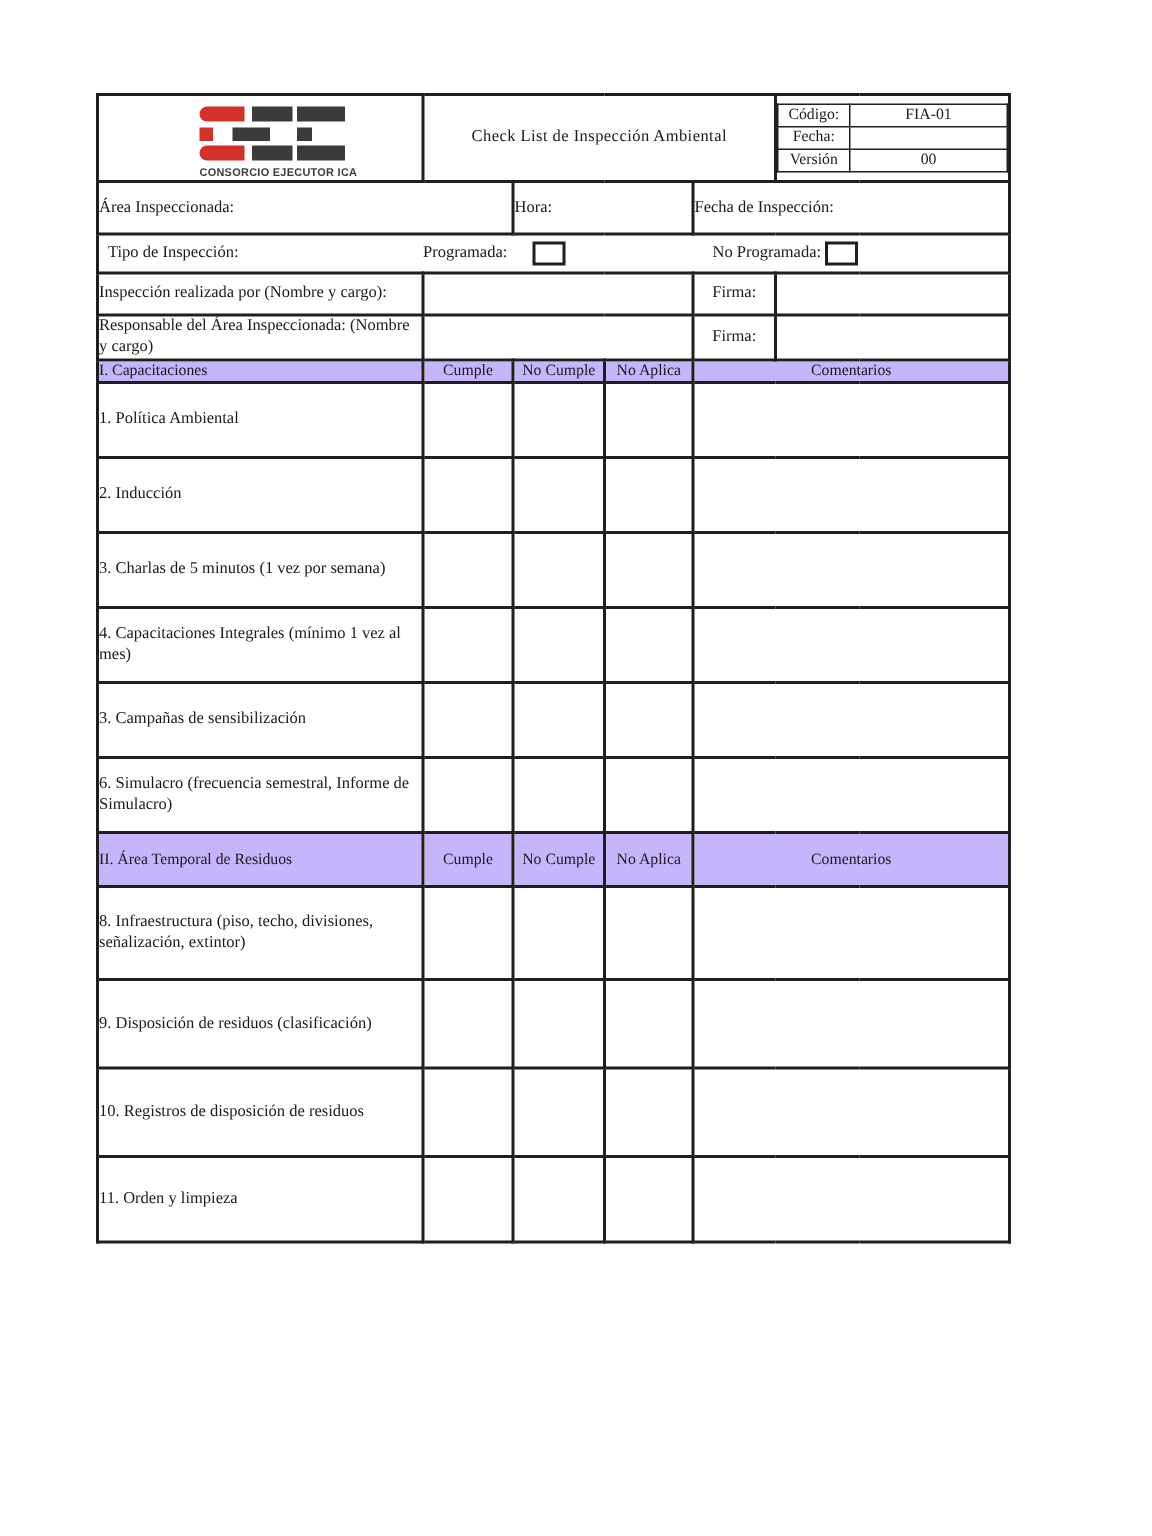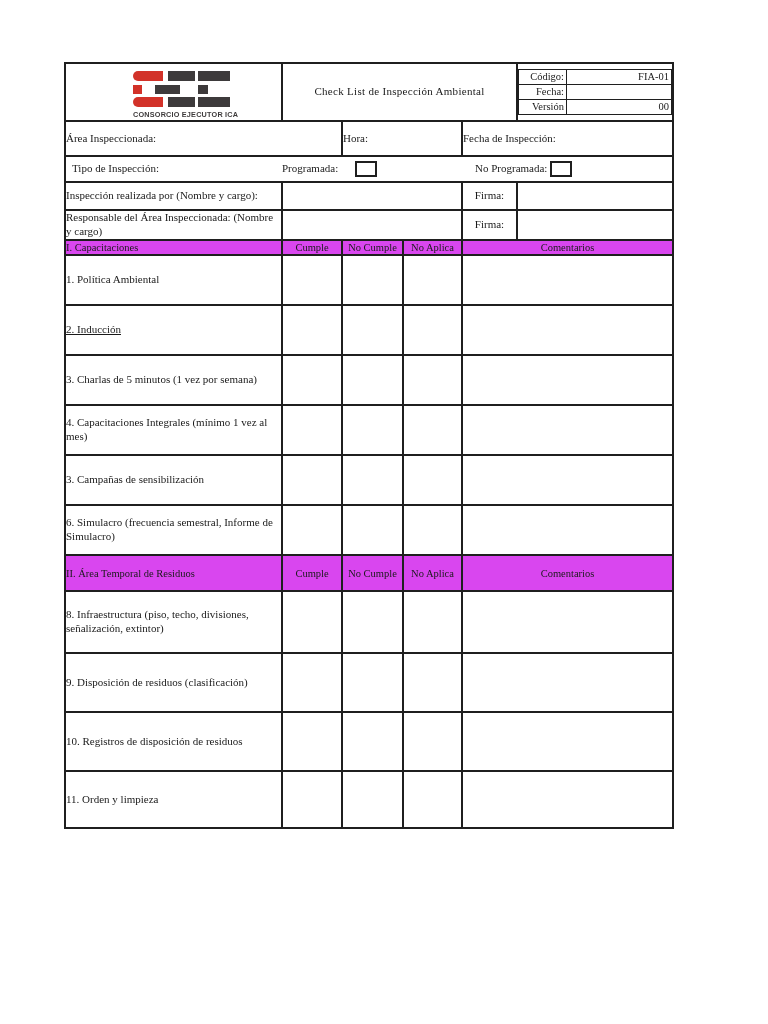--- a/index.html
+++ b/index.html
@@ -36,40 +36,40 @@
   .sq2{width:10px;height:9px;margin-left:18px;margin-top:1px;}
   .logo-text{
     margin-top:3px;font-family:"Liberation Sans","DejaVu Sans",sans-serif;
     font-size:7.5px;font-weight:bold;color:#3d3a3b;letter-spacing:0.2px;
     white-space:nowrap;transform:scaleX(0.97);transform-origin:left;
   }
   td.title-cell{text-align:center;font-size:13.5px;letter-spacing:0.3px;}
   td.meta-cell{vertical-align:top;padding:4px 2px 10px 6px;}
   table.meta{width:100%;border-collapse:collapse;table-layout:fixed;}
   table.meta td{
-    border:1.5px solid #1f1f1f;font-size:10.5px;text-align:right;
+    border:1.5px solid #1f1f1f;font-size:10.5px;text-align:center;
     height:14px;padding:0 2px;line-height:1.1;margin-top:13px;
   }
 
   
   td.tipo-cell{position:relative;}
   .tipo-label{position:absolute;left:6px;top:50%;transform:translateY(-50%);}
   .prog-label{position:absolute;left:216px;top:50%;transform:translateY(-50%);}
   .noprog-label{position:absolute;left:409px;top:50%;transform:translateY(-50%);}
   .chk{
     position:absolute;top:50%;transform:translateY(-50%);
     width:18px;height:12px;border:2px solid #1f1f1f;background:#fff;
   }
   .chk1{left:289px;}
   .chk2{left:484px;}
 
   td.firma-cell{text-align:center;}
 
   
-  tr.sec-row td{background:#d946ef;font-size:10.5px;}
+  tr.sec-row td{background:#c4b5fd;font-size:10.5px;}
   td.sec-title{padding:1px 4px;}
   td.sec-col{text-align:center;}
   td.item-label{padding:2px 6px 2px 5px;vertical-align:middle;font-size:10.8px;}
   td.cell-blank{background:#fff;}
 </style>
 </head>
 <body>
 
 <div class="sheet">
   <table class="main">
@@ -169,21 +169,21 @@
           <td class="sec-col">No Aplica</td>
           <td class="sec-col" colspan="3">Comentarios</td>
         </tr>
         <tr style="height: 50px;">
           <td class="item-label">1. Política Ambiental</td>
           <td class="cell-blank"></td>
           <td class="cell-blank"></td>
           <td class="cell-blank"></td>
           <td class="cell-blank" colspan="3"></td>
         </tr>
-        <tr style="height: 50px; text-decoration: underline;">
+        <tr style="height: 50px;">
           <td class="item-label">2. Inducción</td>
           <td class="cell-blank"></td>
           <td class="cell-blank"></td>
           <td class="cell-blank"></td>
           <td class="cell-blank" colspan="3"></td>
         </tr>
         <tr style="height: 50px;">
           <td class="item-label">3. Charlas de 5 minutos (1 vez por semana)</td>
           <td class="cell-blank"></td>
           <td class="cell-blank"></td>

